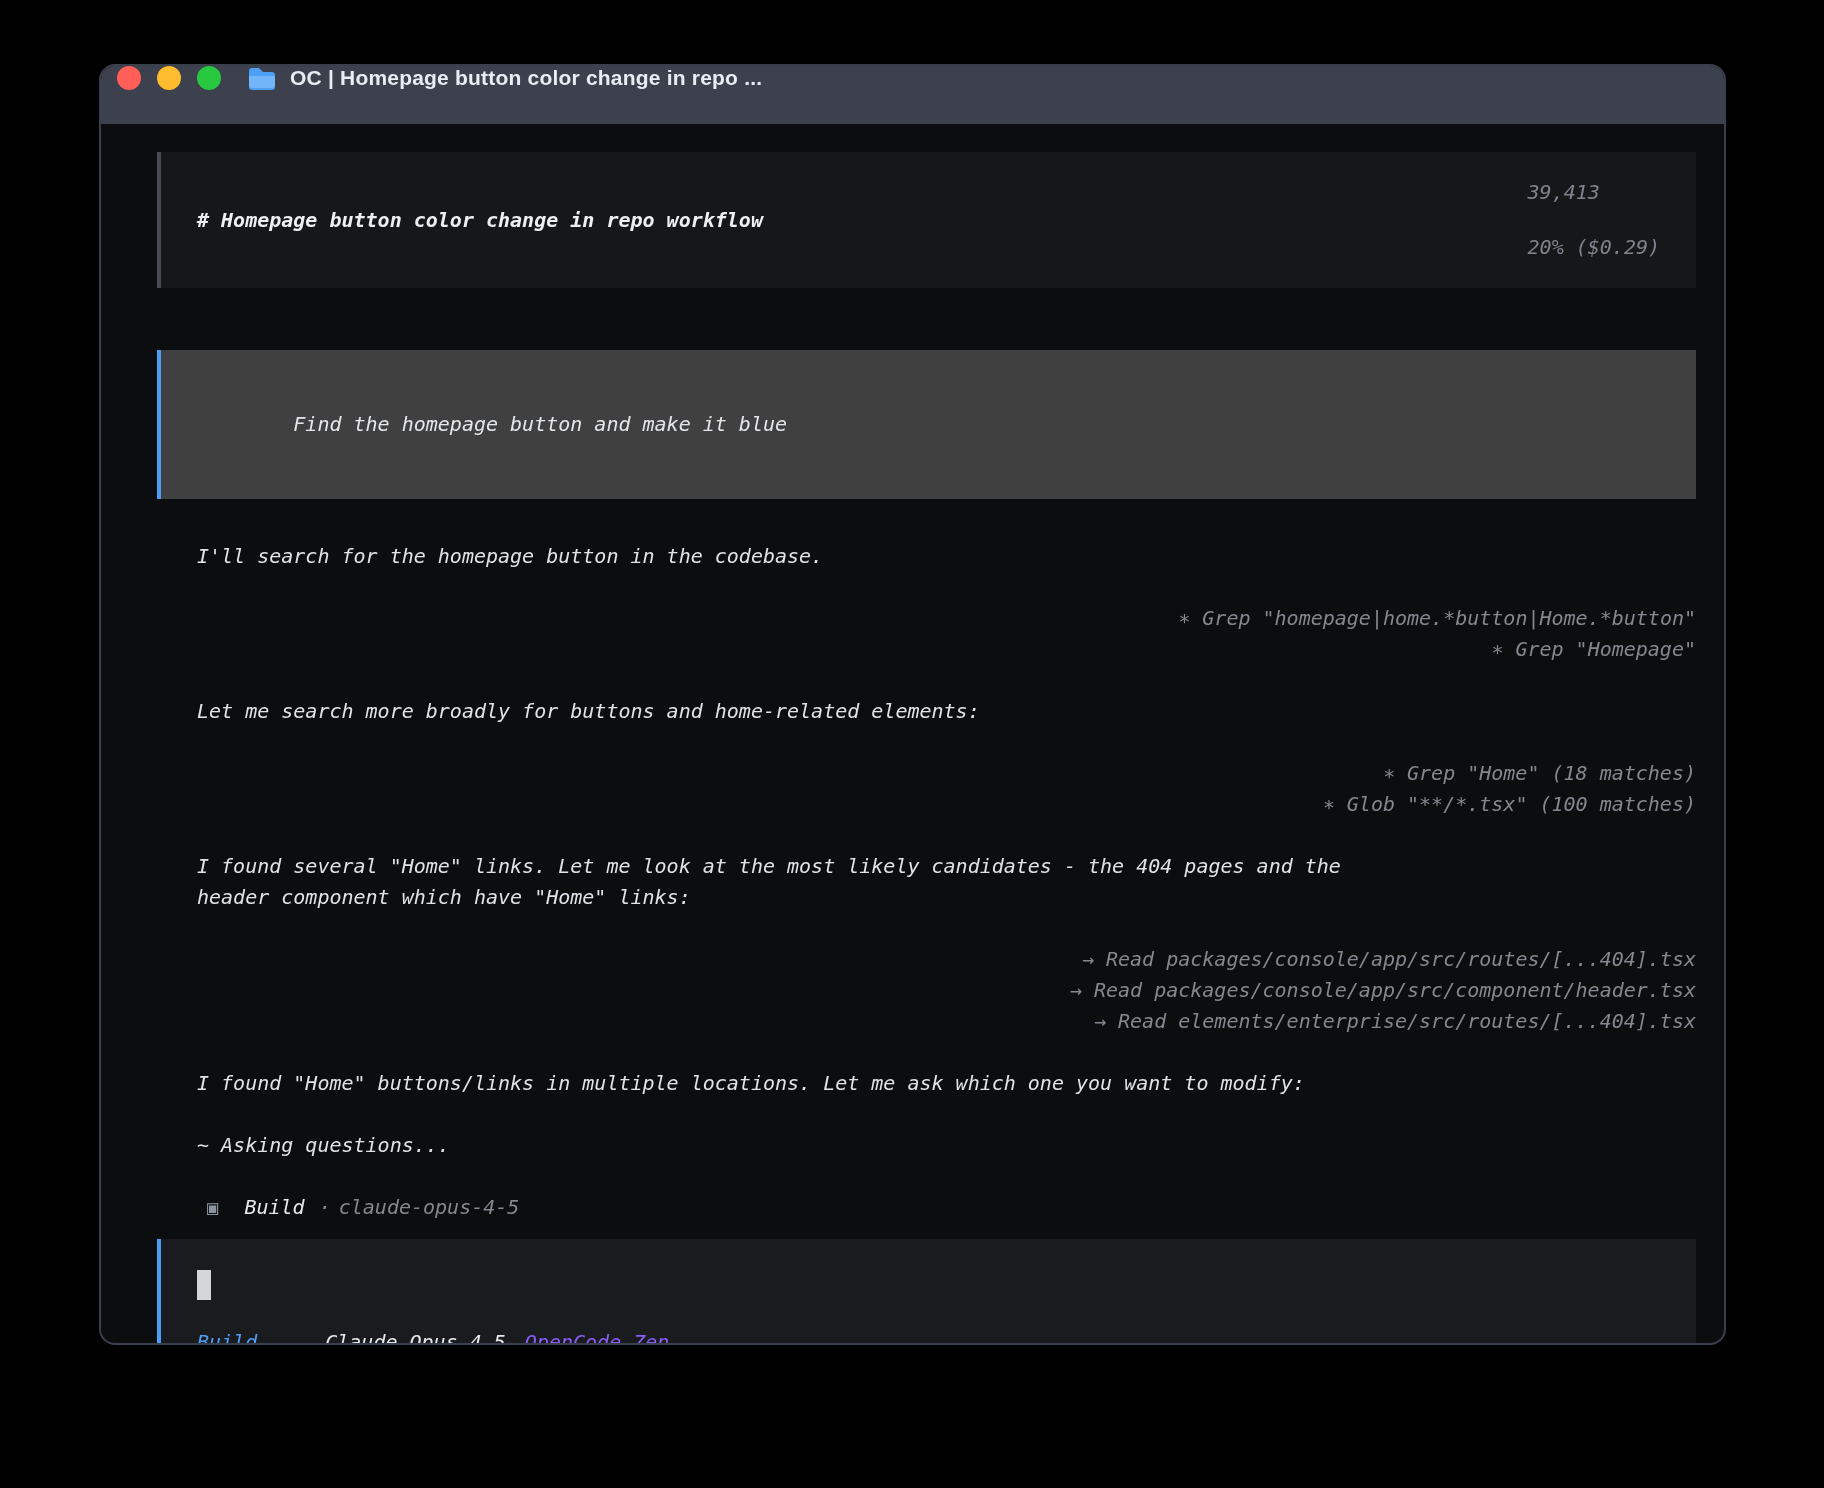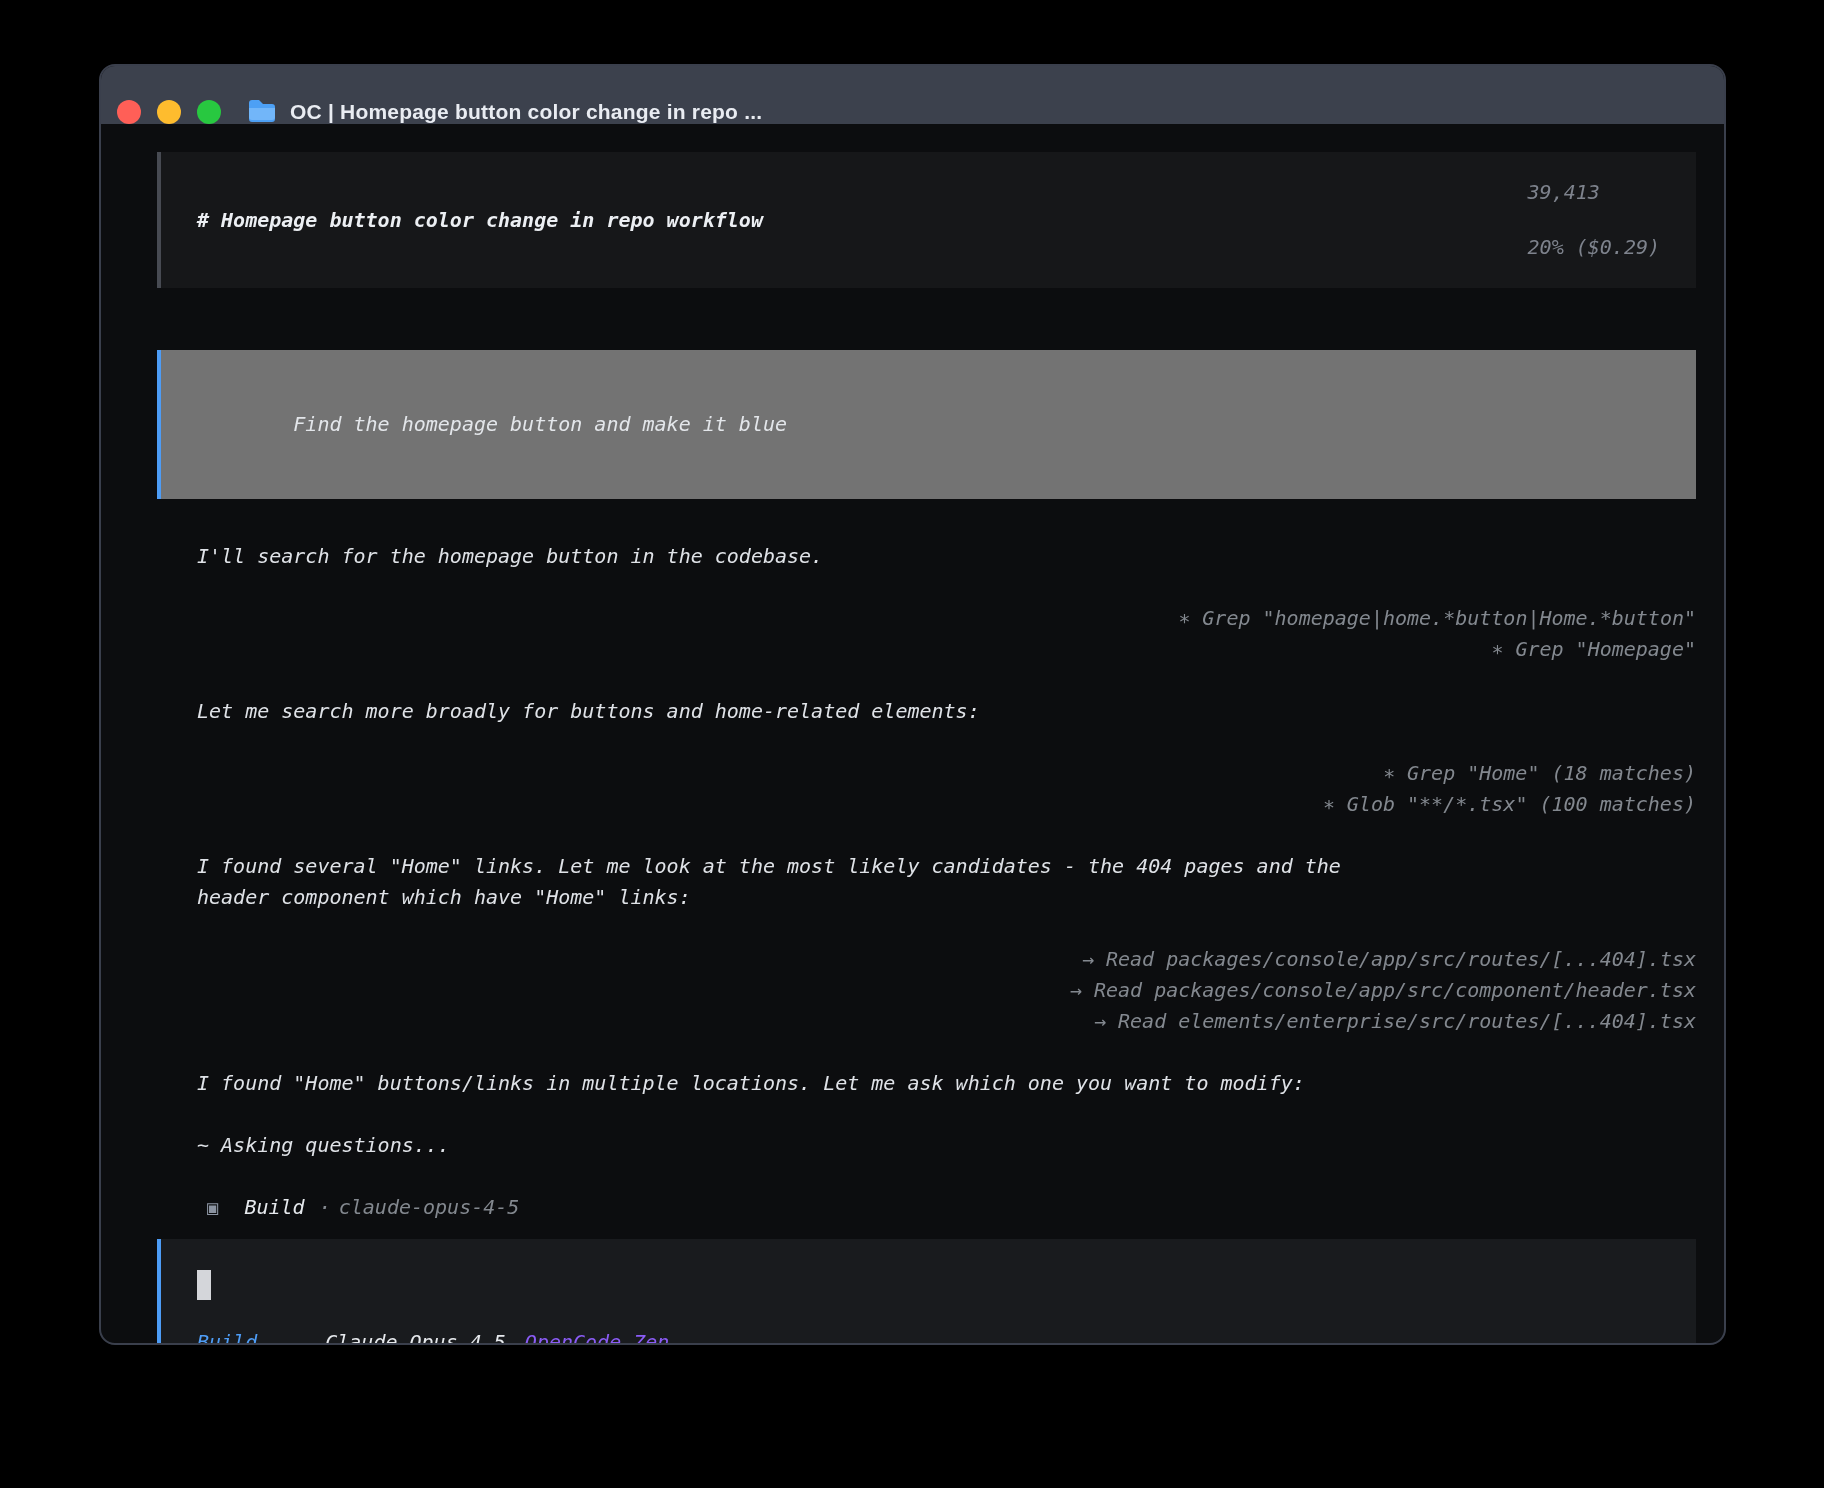--- a/index.html
+++ b/index.html
@@ -8,21 +8,21 @@
     width:1824px; height:1488px; position:relative; overflow:hidden;
     font-family:"DejaVu Sans Mono", monospace;
   }
   .window {
     position:absolute; left:99px; top:64px; width:1627px; height:1281px;
     background:#0c0d0f; border:2px solid #3a3f4c; border-radius:16px;
     overflow:hidden; box-shadow:0 30px 80px rgba(0,0,0,.7);
   }
   
   .titlebar {
-    height:58px; background:#3c414d; display:flex; align-items:flex-end;
+    height:58px; background:#3c414d; display:flex; align-items:flex-start;
     padding-left:16px;
   }
   .traffic-lights { display:flex; gap:16px; }
   .light { width:24px; height:24px; border-radius:50%; display:inline-block; }
   .light.red { background:#ff5f57; }
   .light.yellow { background:#febc2e; }
   .light.green { background:#28c840; }
   .folder-icon { margin-left:26px; display:flex; align-items:center; }
   .window-title {
     margin-left:13px; font-family:"Liberation Sans", sans-serif;
@@ -32,21 +32,21 @@
   
   .terminal { padding:28px 28px 0 56px; font-size:20px; color:#dfe2e7;font-style:italic; }
   .session-header {
     background:#161719; border-left:4px solid #474a52;
     padding:25px 36px; display:flex; justify-content:space-between;
     align-items:center; line-height:31px;
   }
   .session-title { font-weight:bold; color:#eceff3; white-space:pre; }
   .session-stats { color:#7e838d; display:flex; gap:24px; white-space:pre;flex-direction:column; }
   .user-block {
-    margin-top:62px; background:#737373; border-left:4px solid #4d9cf6;
+    margin-top:62px; background:#404040; border-left:4px solid #4d9cf6;
     padding:28px 36px; line-height:31px; color:#e3e6ea; white-space:pre-wrap;
   }
   .convo { margin-top:42px; padding-left:40px; line-height:31px; }
   .convo p, .convo .group { margin-bottom:31px; }
   .txt { color:#dfe2e7; white-space:pre-wrap; }
   .txt.wrap { max-width:1190px; }
   .tool { color:#83888f; white-space:pre;text-align:right; }
   .agent-line { display:flex; align-items:center; }
   .agent-icon { color:#8b93a1; font-size:19px; padding-left:10px; }
   .agent-name { color:#e6e9ed; margin-left:26px; }

